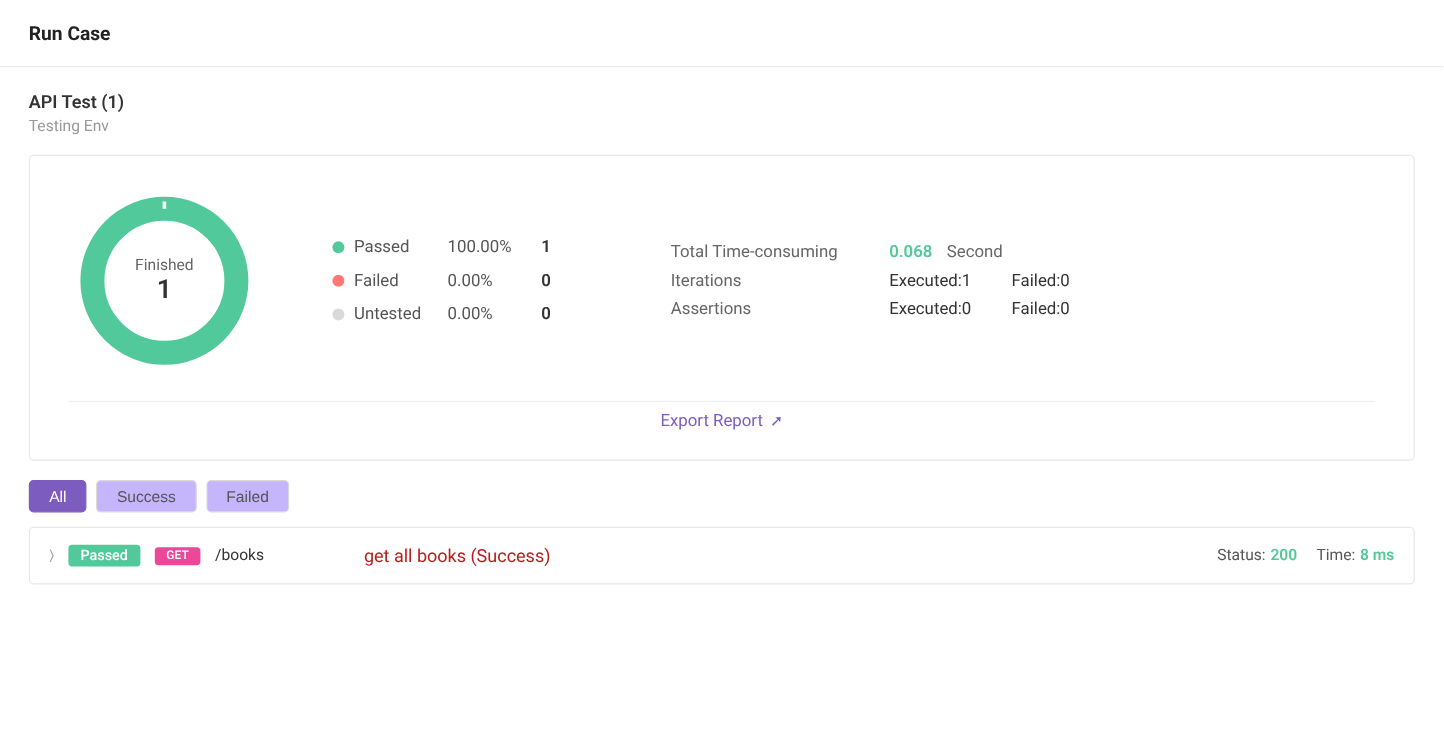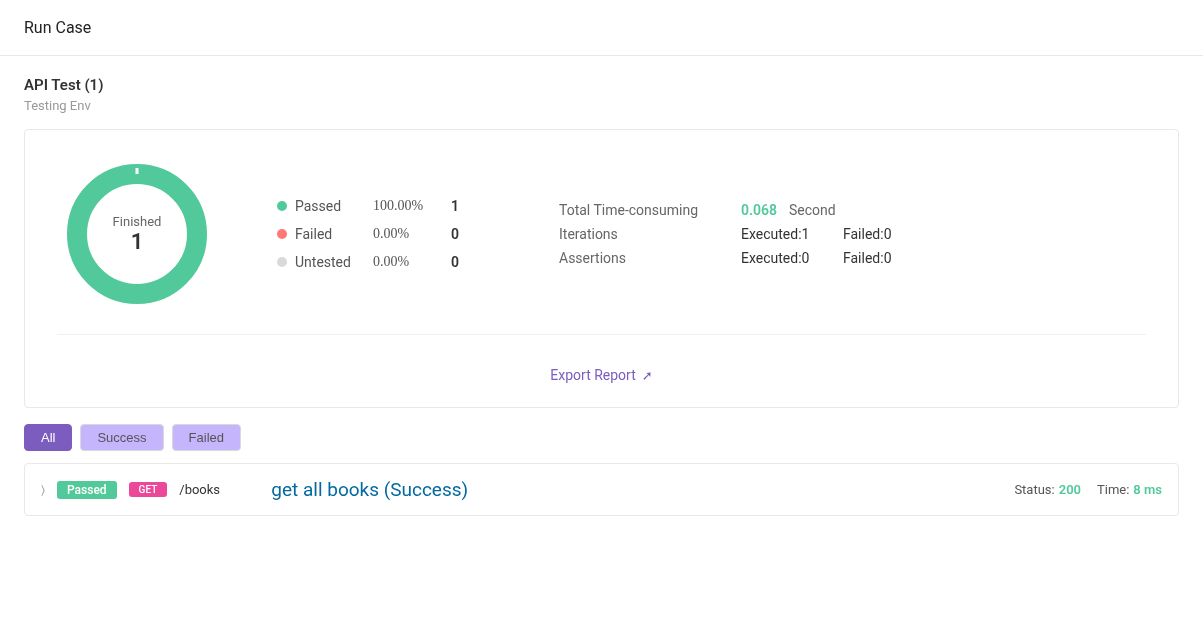--- a/index.html
+++ b/index.html
@@ -2,21 +2,21 @@
 <html><head>
   <meta charset="utf-8">
   <style>
     * { box-sizing: border-box; margin: 0; padding: 0; }
     body { font-family: -apple-system, BlinkMacSystemFont, 'Segoe UI', Roboto, sans-serif; background: #fff; color: #333; font-size: 14px; }
 
     .header {
       padding: 18px 24px;
       border-bottom: 1px solid #e8e8e8;
       font-size: 16px;
-      font-weight: 400;
+      font-weight: 700;
       color: #222;
     }
 
     .content {
       padding: 20px 24px;
     }
 
     .api-title {
       font-size: 15px;
       font-weight: 600;
@@ -96,21 +96,20 @@
     }
 
     .legend-name {
       color: #555;
       min-width: 70px;
     }
 
     .legend-pct {
       color: #555;
       min-width: 70px;
-      font-family: Liberation Serif, serif;
     }
 
     .legend-count {
       color: #333;
       font-weight: 600;
     }
 
     
     .stats {
       display: flex;
@@ -155,21 +154,21 @@
 
     .stat-fail {
       color: #333;
     }
 
     
     .export-row {
       display: flex;
       justify-content: center;
       margin-top: 20px;
-      padding-top: 32px;
+      padding-top: 8px;
       border-top: 1px solid #f0f0f0;
     }
 
     .export-link {
       color: #7c5cbf;
       font-size: 14px;
       cursor: pointer;
       display: flex;
       align-items: center;
       gap: 6px;
@@ -241,23 +240,24 @@
       font-weight: 500;
     }
 
     .result-path {
       color: #333;
       font-size: 13px;
       min-width: 80px;
     }
 
     .result-desc {
-      color: #0369a1;
-      font-size: 19px;
+      color: #b91c1c;
+      font-size: 15px;
       flex: 1;
+      margin-left: 32px;
     }
 
     .result-meta {
       margin-left: auto;
       display: flex;
       align-items: center;
       gap: 4px;
       font-size: 13px;
       color: #555;
     }

